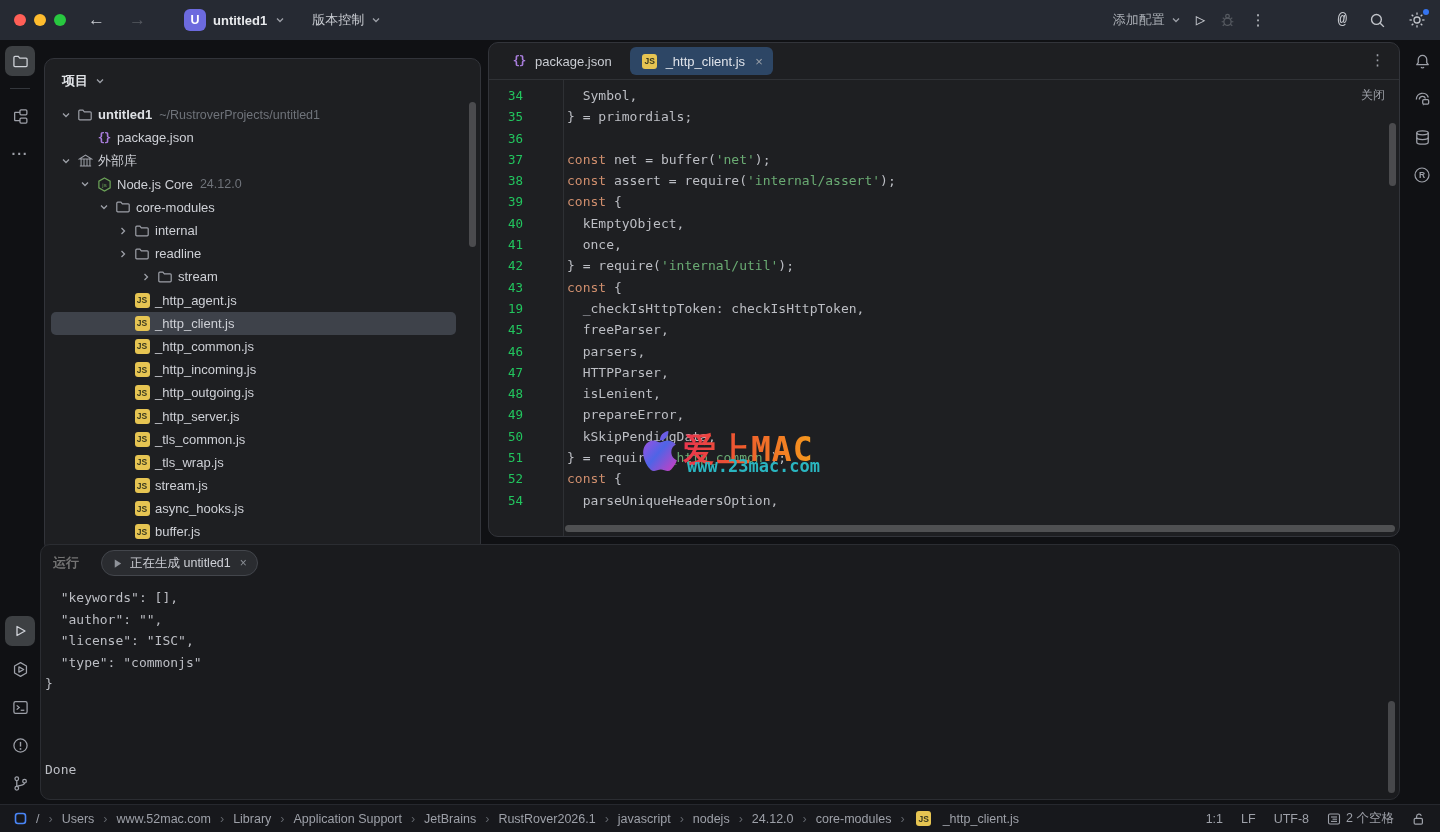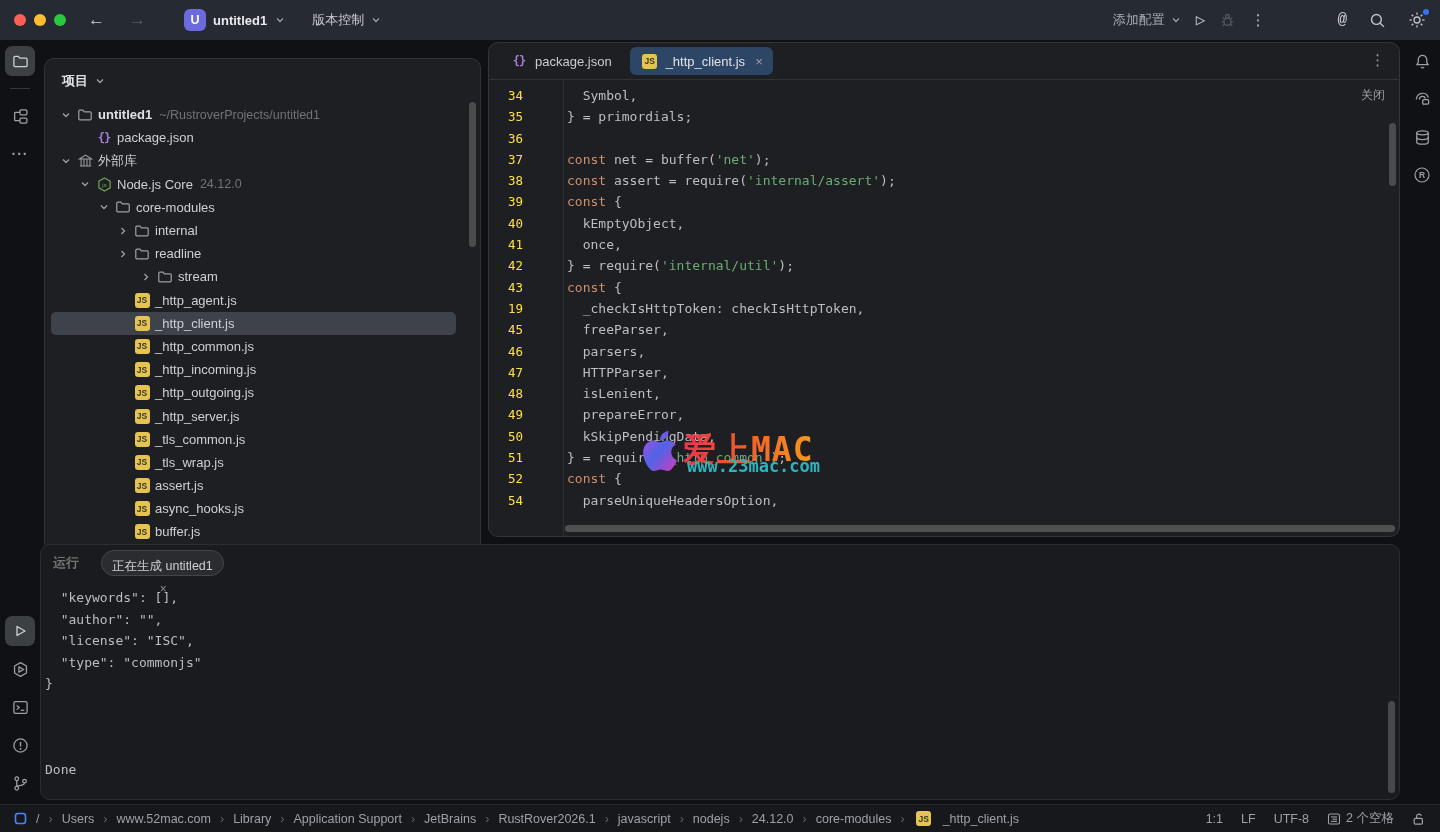--- a/index.html
+++ b/index.html
@@ -50,37 +50,37 @@
   
   .tabbar{position:relative;height:37px;display:flex;align-items:center;gap:8px;padding:0 10px;border-bottom:1px solid #303236;box-sizing:border-box;}
   .etab{display:flex;align-items:center;gap:6px;height:28px;padding:0 10px;border-radius:6px;font-size:13px;color:#c9ccd2;cursor:default;}
   .etab.active{background:#2d4665;color:#dfe3ea;}
   .tabx{color:#9aa0a8;margin-left:4px;font-size:13px;}
   .tab-more{position:absolute;right:14px;top:8px;font-size:15px;color:#9da0a8;}
   .close-link{position:absolute;right:14px;top:44px;font-size:12px;color:#9da0a8;z-index:5;}
   .code-wrap{position:relative;padding-top:5px;font-family:"DejaVu Sans Mono",monospace;font-size:13px;height:452px;}
   .gutline{position:absolute;left:74px;top:0;bottom:0;width:1px;background:#2e3034;}
   .cl{display:flex;height:21.3px;line-height:21.3px;}
-  .gut{width:74px;flex:0 0 74px;text-align:right;padding-right:40px;box-sizing:border-box;color:#fde047;font-size:12.5px;}
+  .gut{width:74px;flex:0 0 74px;text-align:right;padding-right:40px;box-sizing:border-box;color:#22c55e;font-size:12.5px;}
   .ct{white-space:pre;padding-left:4px;}
   .tk-p{color:#bcbec4;}.tk-k{color:#cf8e6d;}.tk-s{color:#6aab73;}
   .hscroll{position:absolute;left:76px;right:4px;bottom:4px;height:7px;border-radius:4px;background:rgba(255,255,255,.22);}
   .vscroll{position:absolute;width:7px;border-radius:4px;background:rgba(255,255,255,.20);}
   .ed-vscroll{right:3px;top:80px;height:63px;}
   .pp-vscroll{right:4px;top:43px;height:145px;}
   .rp-vscroll{right:4px;top:156px;height:92px;}
   
   .wm{position:absolute;left:150px;top:340px;width:330px;height:110px;pointer-events:none;}
   .wm-apple{position:absolute;left:0;top:6px;}
   .wm-title{position:absolute;left:44px;top:8px;font-size:33px;font-weight:800;color:#ef6c2f;background:linear-gradient(90deg,#e8354f 0%,#ef5b2d 45%,#f59a1d 100%);-webkit-background-clip:text;background-clip:text;-webkit-text-fill-color:transparent;white-space:nowrap;letter-spacing:1px;}
   .wm-url{position:absolute;left:48px;top:36px;font-size:17px;font-weight:700;color:#2ab5c0;white-space:nowrap;}
   
   .rp-head{display:flex;align-items:center;height:36px;padding:0 12px;gap:22px;}
   .rp-title{font-size:13px;font-weight:700;color:#737373;}
-  .rtab{display:flex;align-items:center;gap:7px;height:24px;padding:0 10px;border:1px solid #43464c;border-radius:13px;background:#2a2c30;font-size:12.5px;color:#ced0d6;flex-direction:column;}
+  .rtab{display:flex;align-items:center;gap:7px;height:24px;padding:0 10px;border:1px solid #43464c;border-radius:13px;background:#2a2c30;font-size:12.5px;color:#ced0d6;}
   .rtabx{color:#8c9097;font-size:12px;margin-left:2px;}
   #console-out{font-family:"DejaVu Sans Mono",monospace;font-size:13px;line-height:21.5px;color:#bcbec4;white-space:pre;padding:6px 0 0 4px;}
   
   .statusbar{position:absolute;left:0;right:0;bottom:0;height:28px;background:#17181c;border-top:1px solid #26282e;display:flex;align-items:center;padding:0 14px;box-sizing:border-box;font-size:12.5px;color:#9da0a8;}
   .sb-left{display:flex;align-items:center;gap:9px;min-width:0;}
   .bitem{color:#9da0a8;white-space:nowrap;}
   .bsep{color:#62666d;}
   #crumbs{display:flex;align-items:center;gap:9px;}
   .sb-right{margin-left:auto;display:flex;align-items:center;gap:18px;}
   .sb-item{display:flex;align-items:center;gap:5px;color:#9da0a8;}
@@ -398,21 +398,21 @@
           <span class="tico">
             <span class="ic-js">JS</span>
           </span>
           <span class="tlab">_tls_wrap.js</span>
         </div>
         <div class="trow" style="padding-left: 69px;">
           <span class="tchv"></span>
           <span class="tico">
             <span class="ic-js">JS</span>
           </span>
-          <span class="tlab">assert.js</span>
+          <span class="tlab">stream.js</span>
         </div>
         <div class="trow" style="padding-left: 69px;">
           <span class="tchv"></span>
           <span class="tico">
             <span class="ic-js">JS</span>
           </span>
           <span class="tlab">async_hooks.js</span>
         </div>
         <div class="trow" style="padding-left: 69px;">
           <span class="tchv"></span>

